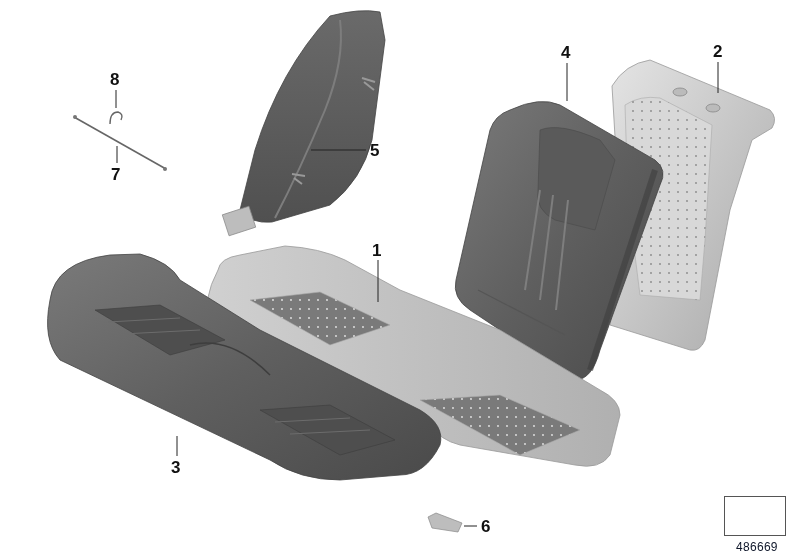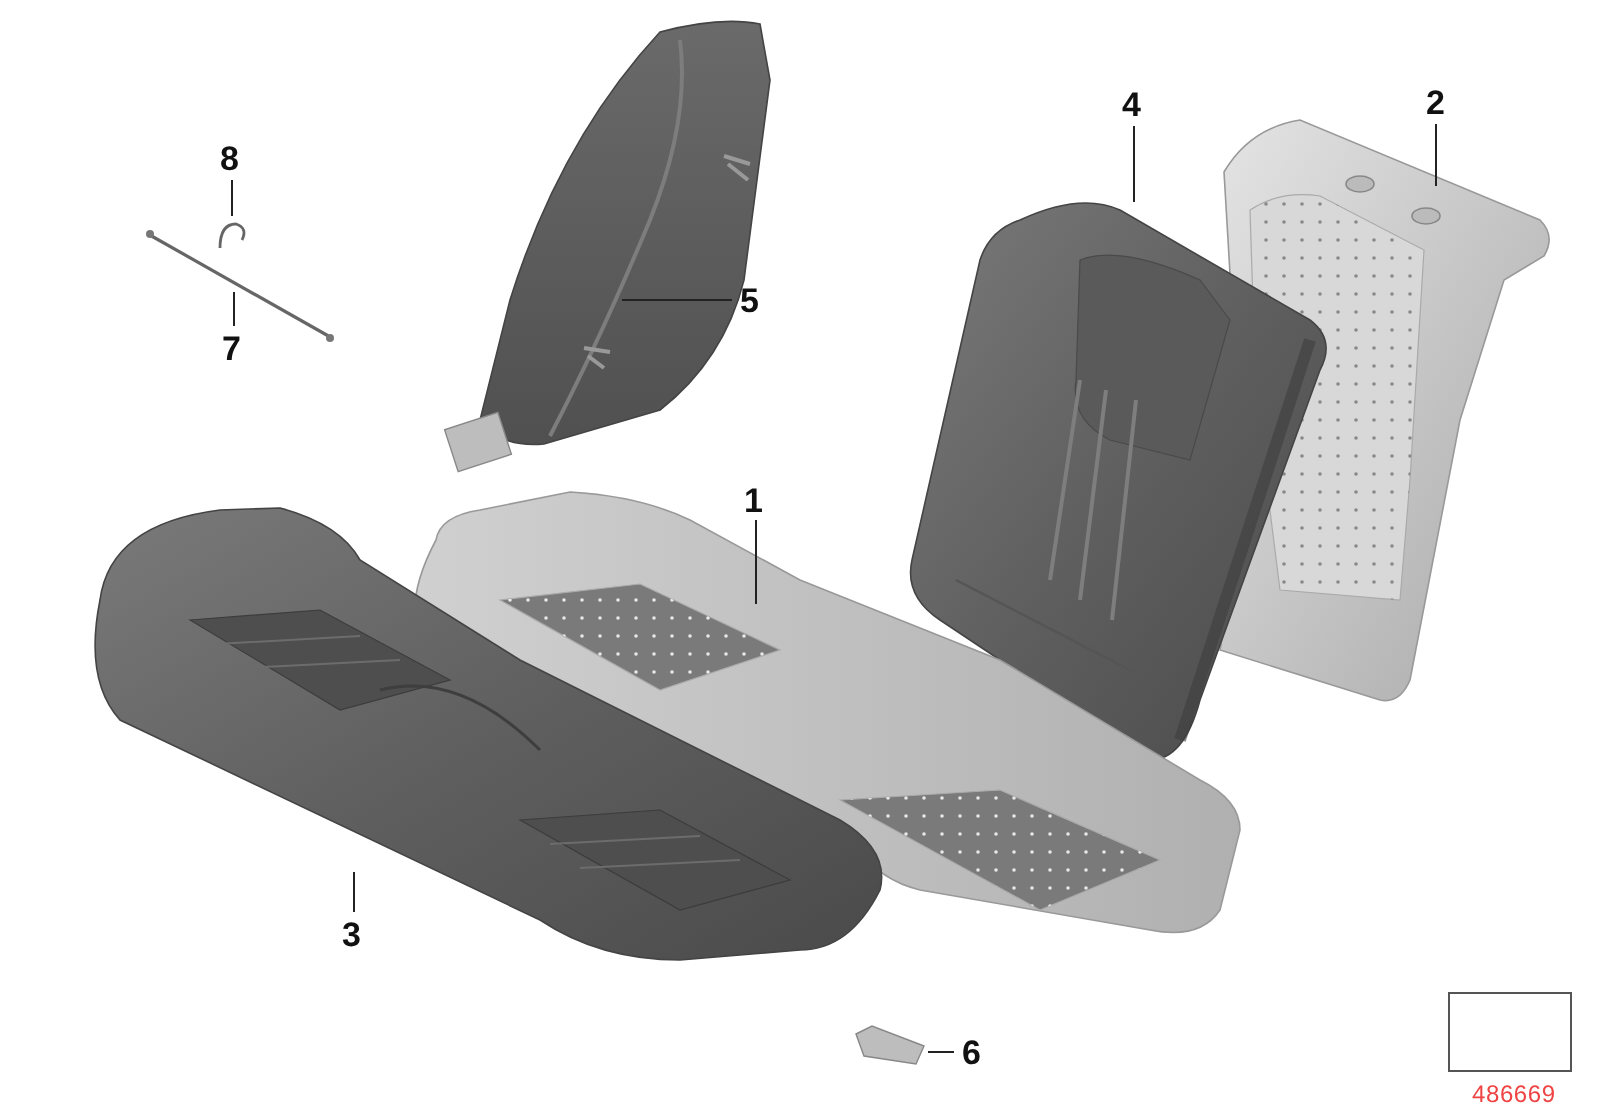--- a/index.html
+++ b/index.html
@@ -3,21 +3,21 @@
 <meta charset="utf-8">
 <style>
   html, body { margin: 0; padding: 0; background: #ffffff; }
   body { width: 800px; height: 560px; position: relative; overflow: hidden;
          font-family: "Liberation Sans", sans-serif; }
   .canvas { position: absolute; left: 0; top: 0; width: 800px; height: 560px; }
   .callout { position: absolute; font-weight: bold; font-size: 17px; color: #111;
              font-family: "Liberation Sans", sans-serif; line-height: 1; }
   .ref-box { position: absolute; left: 724px; top: 496px; width: 60px; height: 38px;
              border: 1px solid #555; background: #fff; }
-  .ref-number { position: absolute; left: 736px; top: 540px; font-size: 12px; color: #ef4444;
+  .ref-number { position: absolute; left: 736px; top: 540px; font-size: 12px; color: #0f172a;
                 font-family: "Liberation Sans", sans-serif; letter-spacing: 0.3px; }
 </style>
 </head>
 <body>
 
 <svg class="canvas" viewBox="0 0 800 560" xmlns="http://www.w3.org/2000/svg">
   <defs>
     <linearGradient id="gDark" x1="0" y1="0" x2="1" y2="1">
       <stop offset="0" stop-color="#7a7a7a"></stop>
       <stop offset="0.5" stop-color="#5f5f5f"></stop>

